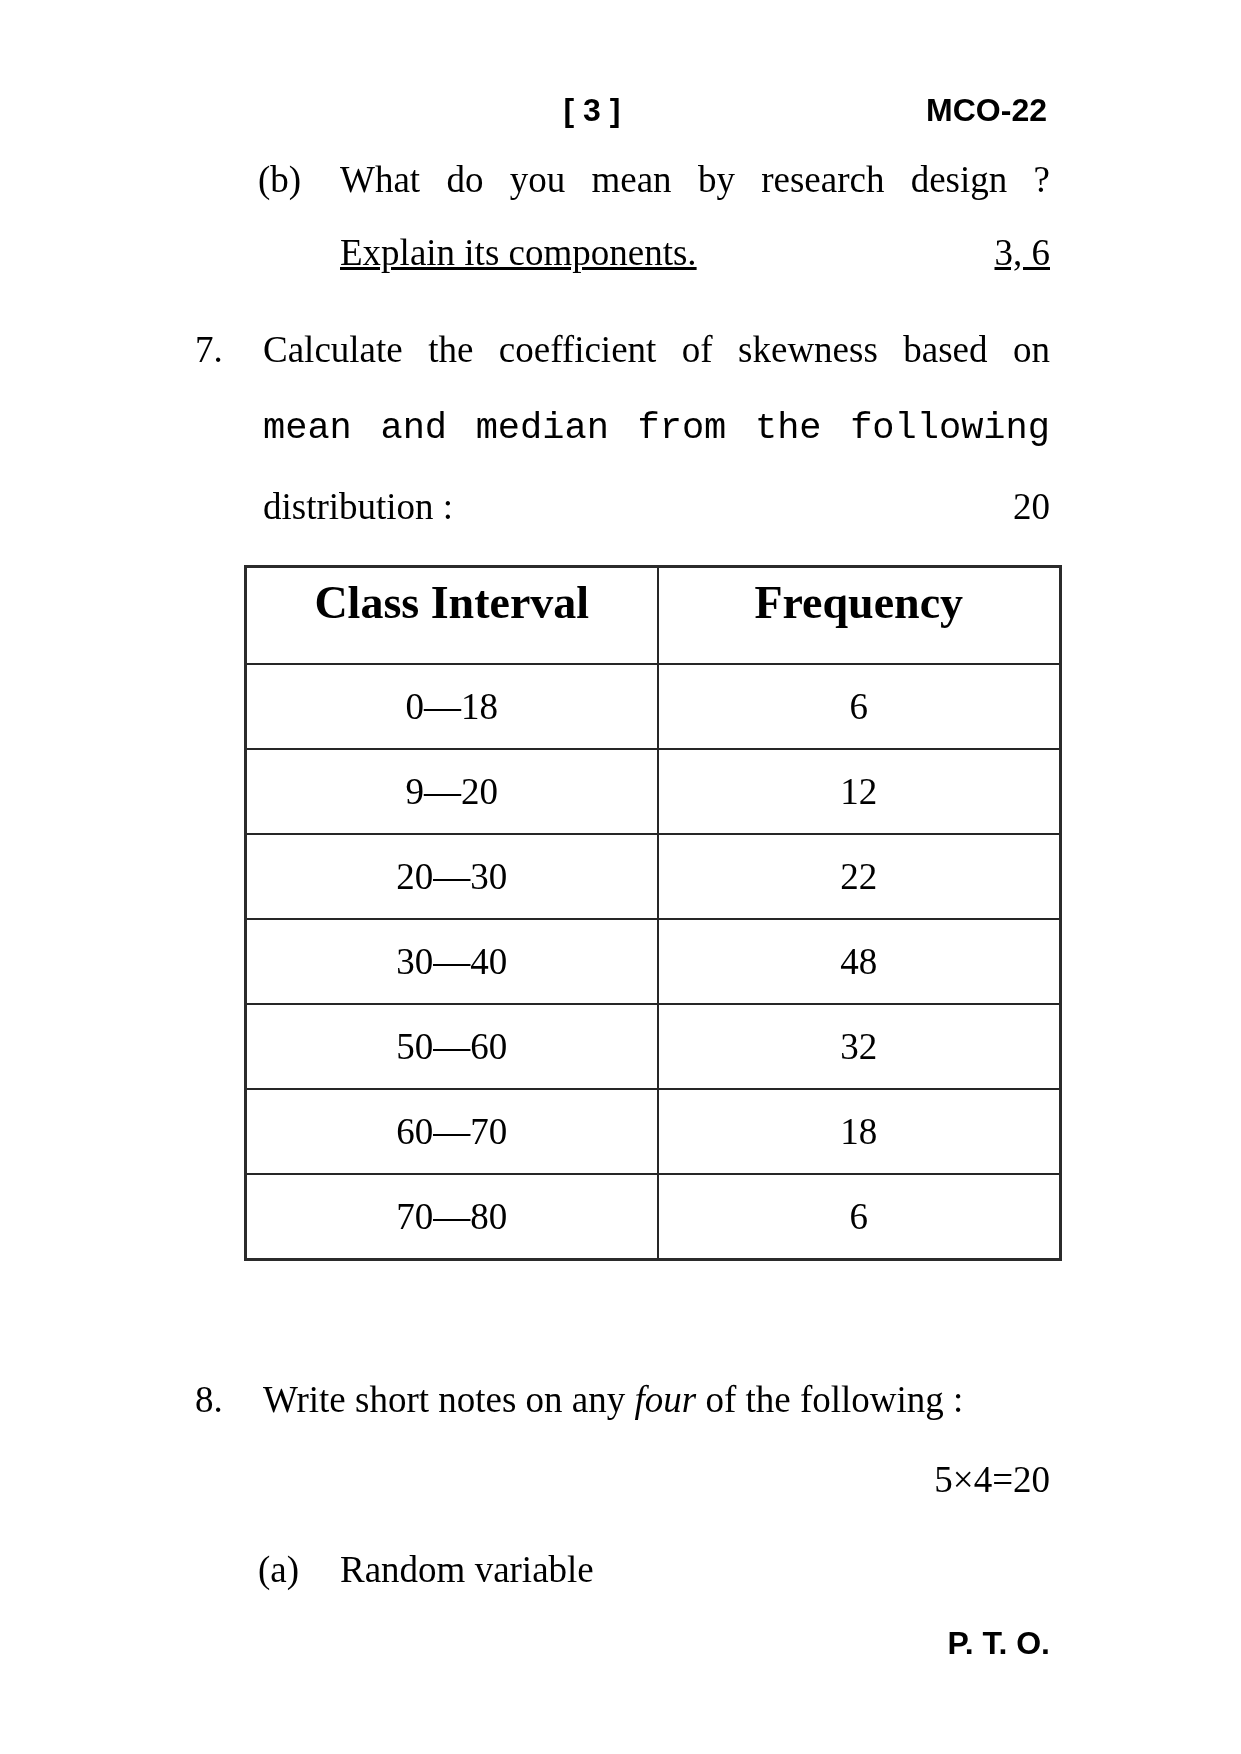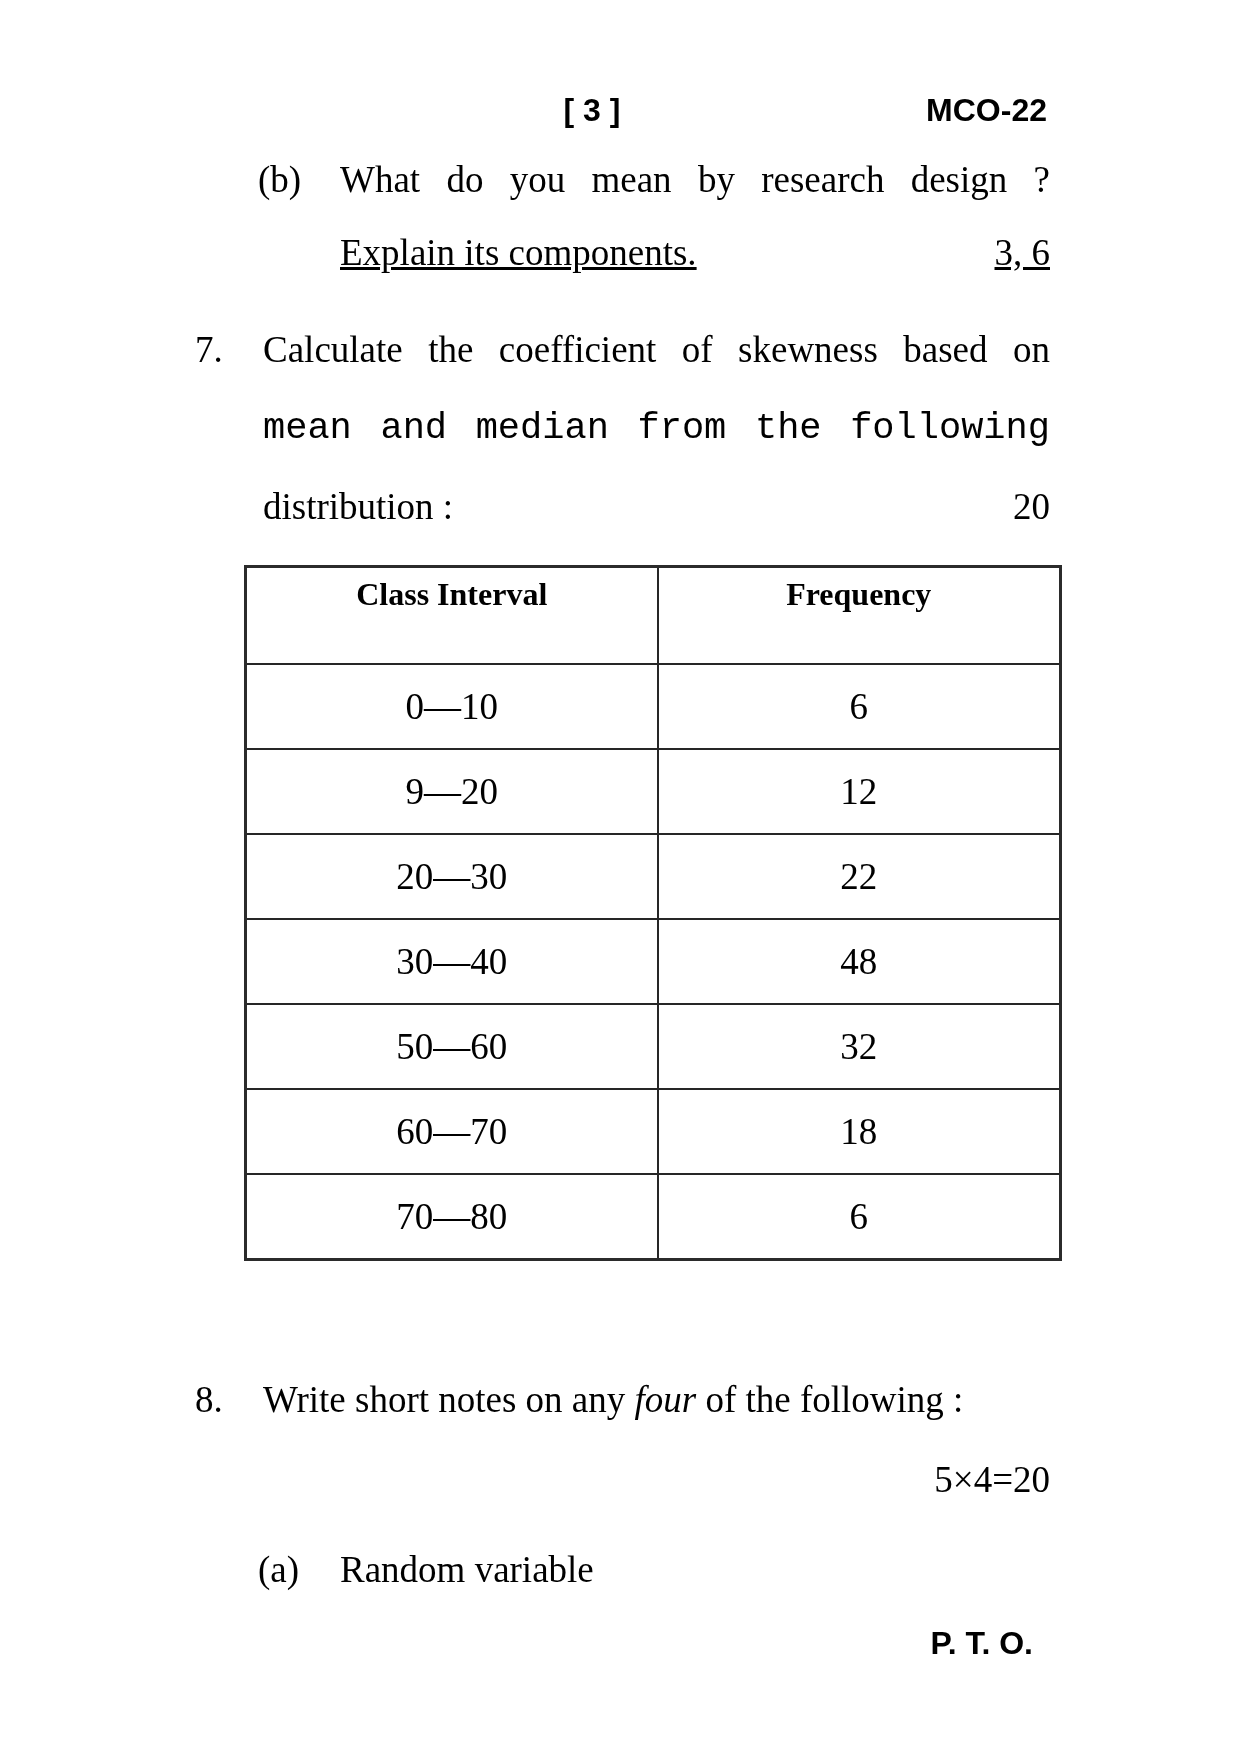--- a/index.html
+++ b/index.html
@@ -72,21 +72,21 @@
   .freq-table th, .freq-table td {
     border: 2px solid #262626;
   }
   .freq-table {
     border: 3px solid #2b2b2b;
   }
   .freq-table th {
     height: 86px;
     vertical-align: top;
     padding-top: 8px;
-    font-size: 32px;
+    font-size: 46px;
     font-weight: bold;
     text-align: center;
     font-family: "Liberation Serif", serif;
   }
   .freq-table td {
     height: 83px;
     padding: 0;
     text-align: center;
     vertical-align: middle;
     font-size: 37px;
@@ -118,21 +118,21 @@
 
   <table class="freq-table">
     <thead>
       <tr>
         <th style="width:50%;">Class Interval</th>
         <th>Frequency</th>
       </tr>
     </thead>
     <tbody>
       <tr>
-        <td>0—10</td>
+        <td>0—18</td>
         <td>6</td>
       </tr>
       <tr>
         <td>9—20</td>
         <td>12</td>
       </tr>
       <tr>
         <td>20—30</td>
         <td>22</td>
       </tr>
@@ -157,15 +157,15 @@
 
   <div class="bline" style="left:195px; top:1380px;">8.</div>
   <div class="bline" style="left:263px; top:1380px;">
     <span>Write short notes on any </span><span class="italic">four</span><span> of the following :</span>
   </div>
   <div class="right-align" style="left:263px; top:1460px; width:787px;">5×4=20</div>
 
   <div class="bline" style="left:258px; top:1550px;">(a)</div>
   <div class="bline" style="left:340px; top:1550px;">Random variable</div>
 
-  <div class="hdr sans" style="right:208px; top:1626px;">P. T. O.</div>
+  <div class="hdr sans" style="right:191px; top:1626px;">P. T. O.</div>
 
 </div>
 
 </body></html>

